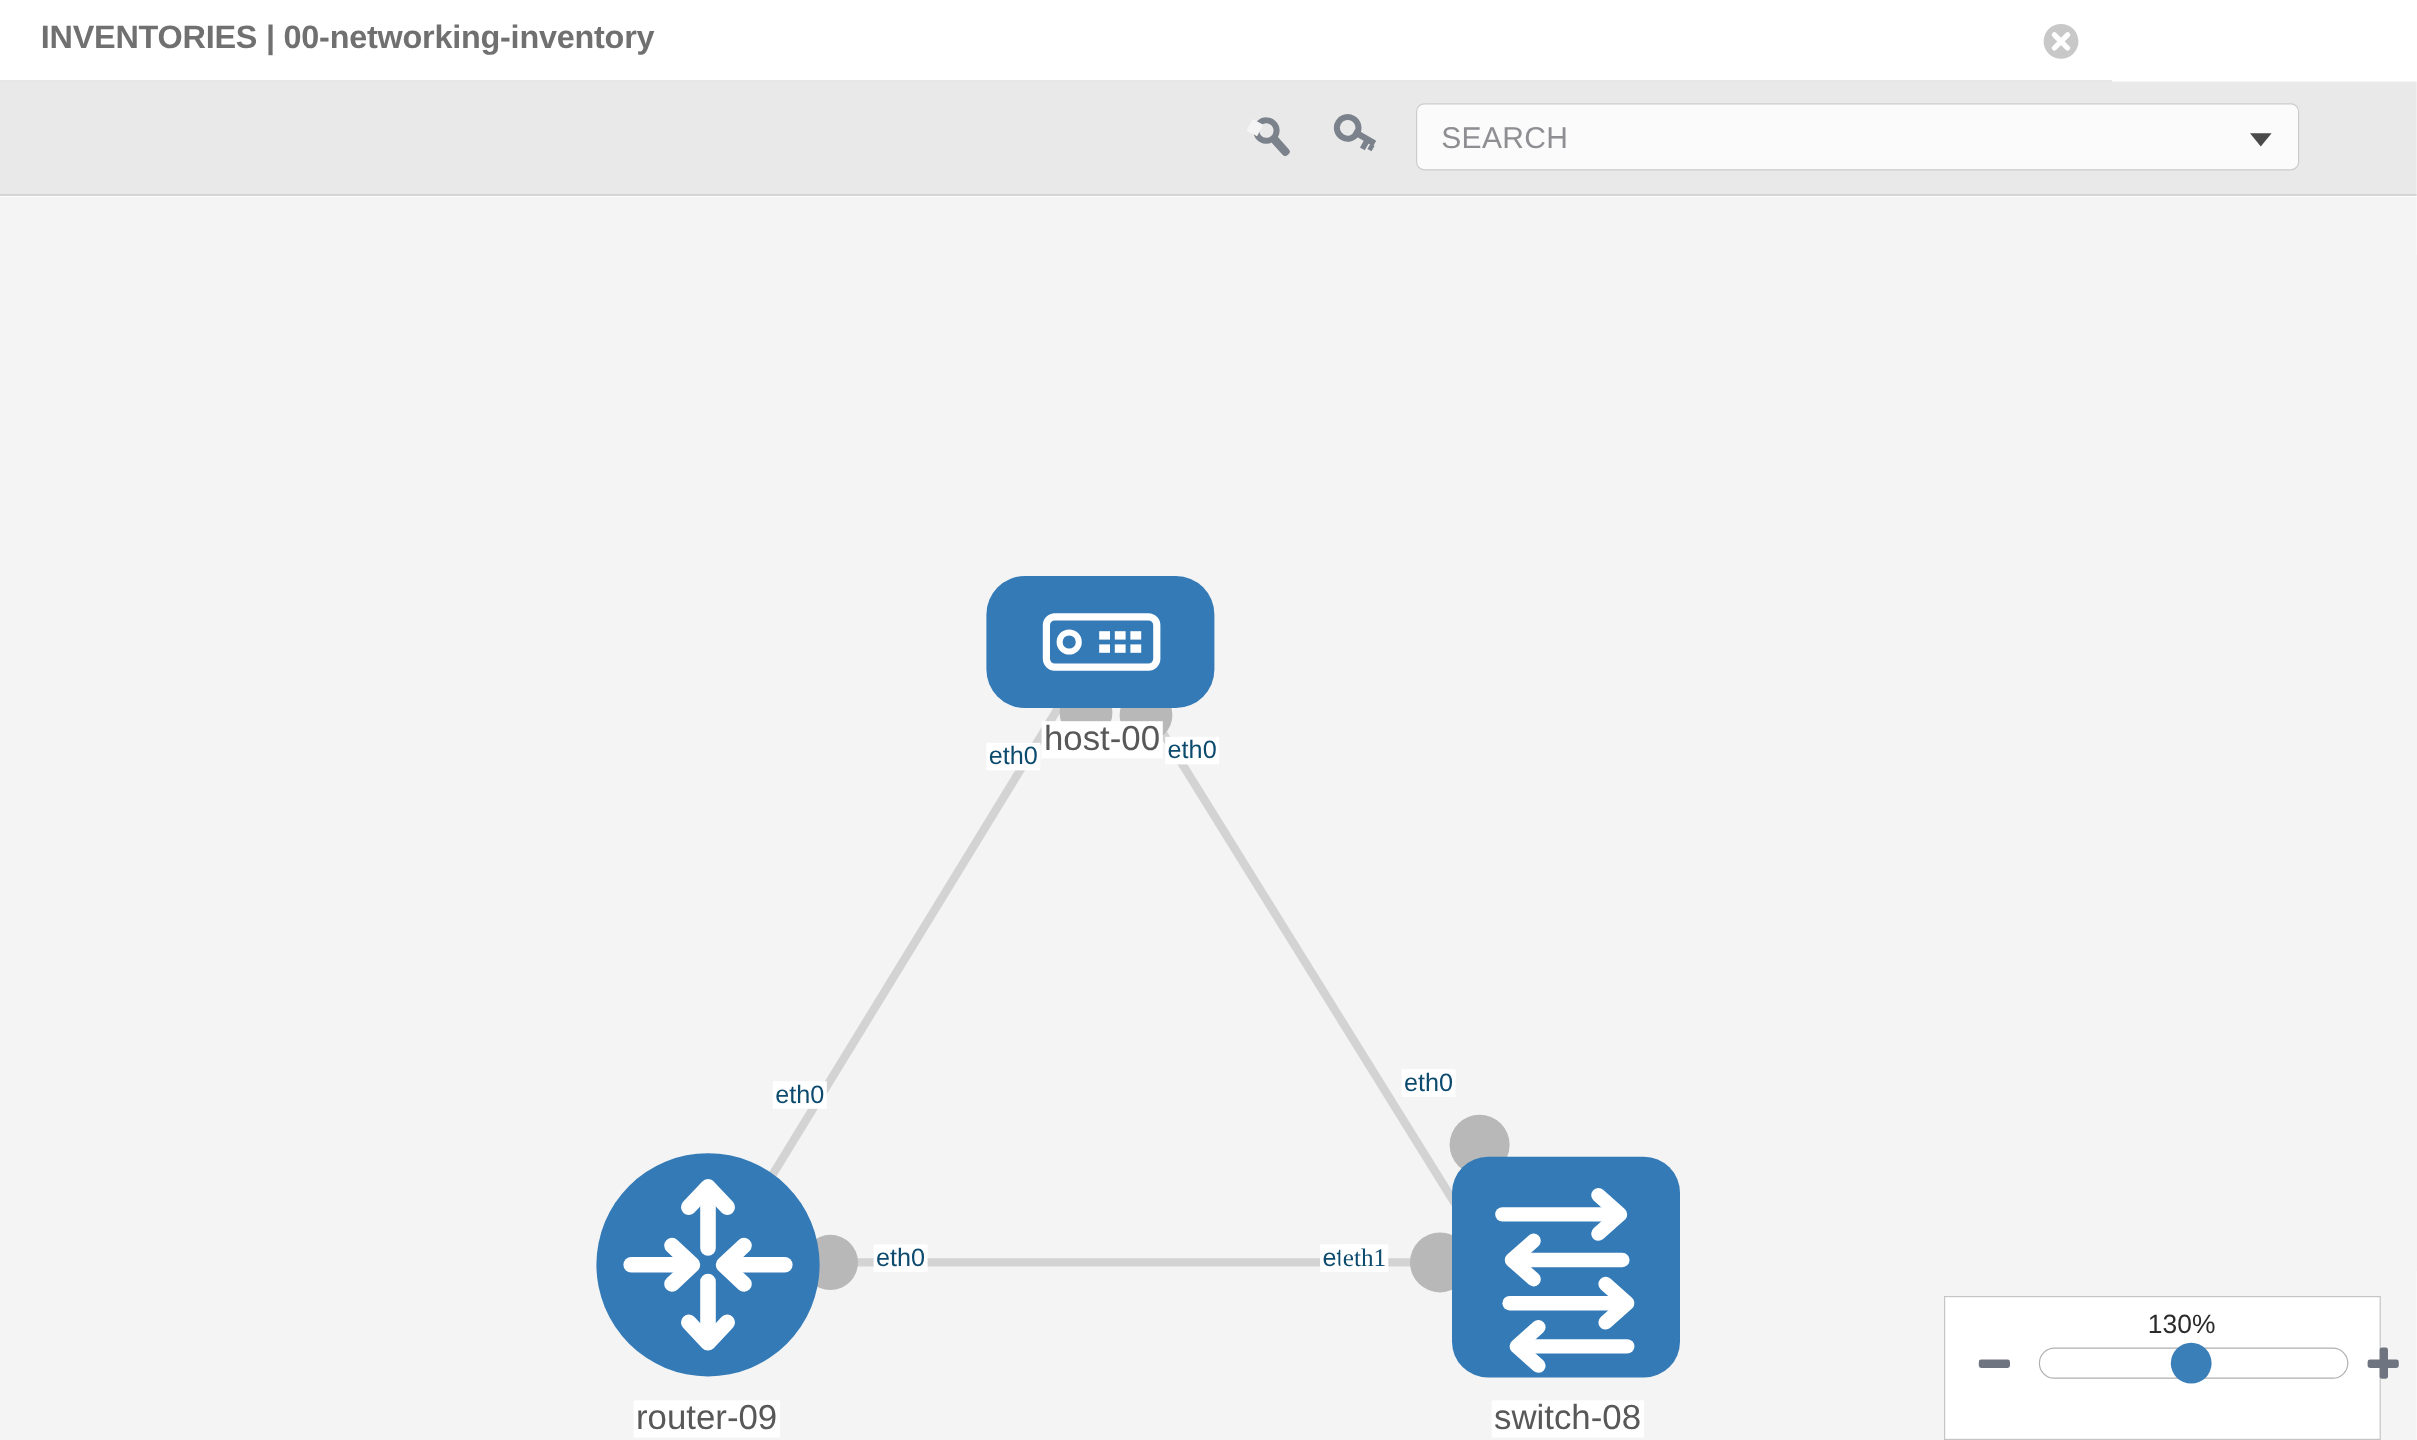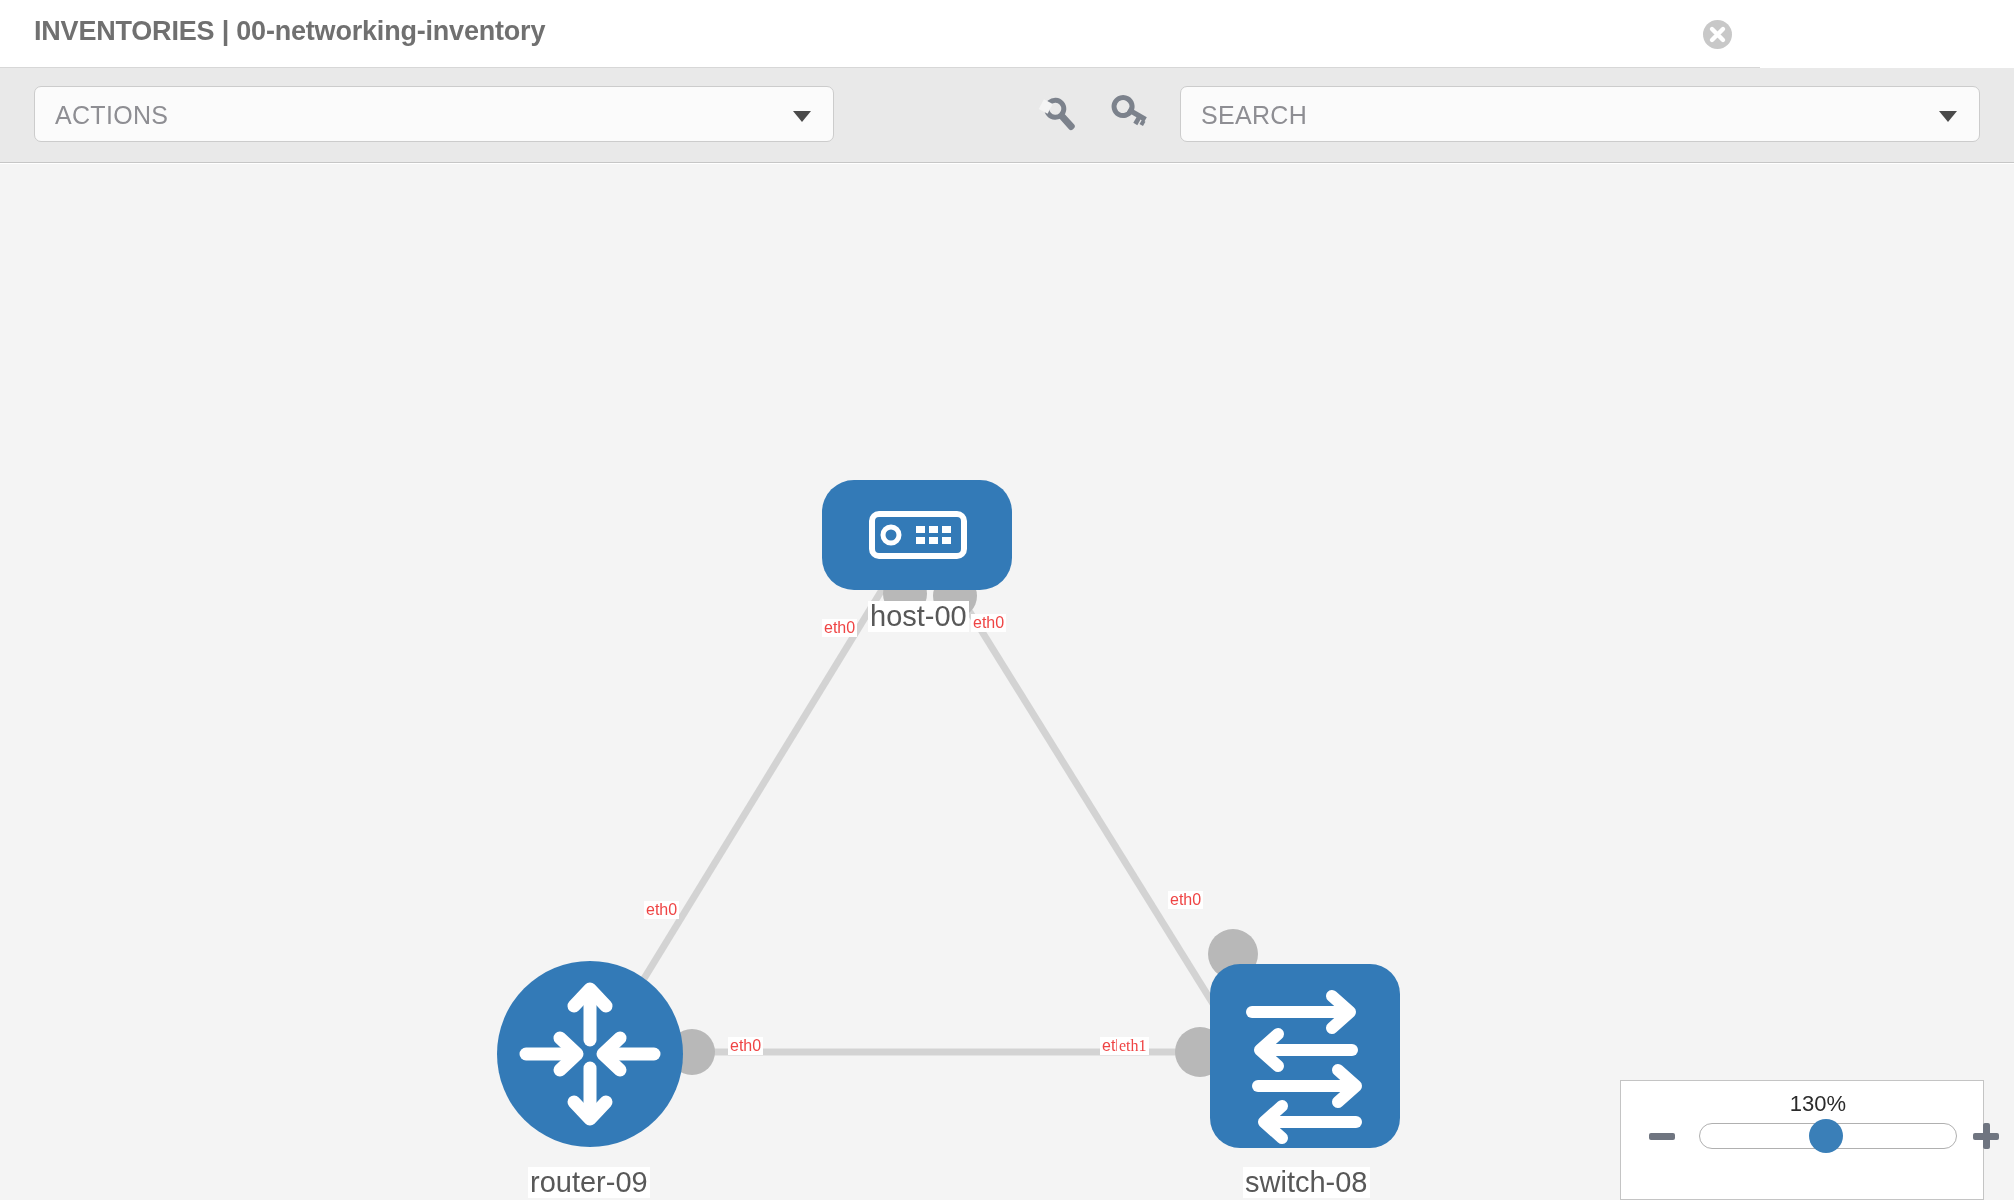--- a/index.html
+++ b/index.html
@@ -90,21 +90,21 @@
     width: 48px; height: 48px;
     cursor: pointer;
   }
   .tool-icon.wrench { left: 1036px; }
   .tool-icon.key    { left: 1104px; }
   .tool-icon svg { display: block; }
 
   .search-box {
     position: absolute;
     left: 1180px; top: 18px;
-    width: 800px; height: 56px;
+    width: 736px; height: 56px;
     background: #fbfbfb;
     border: 1px solid #cccccc;
     border-radius: 7px;
     cursor: text;
   }
   .search-label {
     position: absolute;
     left: 20px; top: 14px;
     font-size: 25px;
     color: #8e8e93;
@@ -129,22 +129,22 @@
     background: #ffffff;
     color: #585858;
     font-size: 29px;
     white-space: nowrap;
     padding: 0 2px;
     line-height: 1.08;
   }
   .iface-label {
     position: absolute;
     background: #ffffff;
-    color: #ef4444;
-    font-size: 16px;
+    color: #0c4a6e;
+    font-size: 21px;
     white-space: nowrap;
     padding: 0 2px;
     line-height: 1.1;
   }
 
   
   .zoom-panel {
     position: absolute;
     left: 1620px; top: 1080px;
     width: 364px; height: 120px;
@@ -204,24 +204,20 @@
     <div class="header-title">INVENTORIES | 00-networking-inventory</div>
     <div class="close-btn">
       <svg width="29" height="29" viewBox="0 0 29 29">
         <path d="M9 9 L20 20 M20 9 L9 20" stroke="#ffffff" stroke-width="4.4" stroke-linecap="round"></path>
       </svg>
     </div>
   </div>
 
   <div class="toolbar">
 
-    <div class="actions-select">
-      <span class="actions-label">ACTIONS</span>
-      <span class="caret"></span>
-    </div>
 
     <div class="tool-icon wrench">
       <svg width="48" height="48" viewBox="0 0 48 48">
         <g transform="rotate(-42 24 24)">
           <path d="M24 6 a11 11 0 1 0 0 22 a11 11 0 1 0 0 -22 Z M24 11 a6 6 0 1 1 0 12 a6 6 0 1 1 0 -12 Z" fill="#7c828c"></path>
           <rect x="13" y="4" width="11" height="10" fill="#f4f4f4" transform="rotate(-20 18 9)"></rect>
           <rect x="20.5" y="25" width="7" height="19" rx="3" fill="#7c828c"></rect>
         </g>
       </svg>
     </div>

